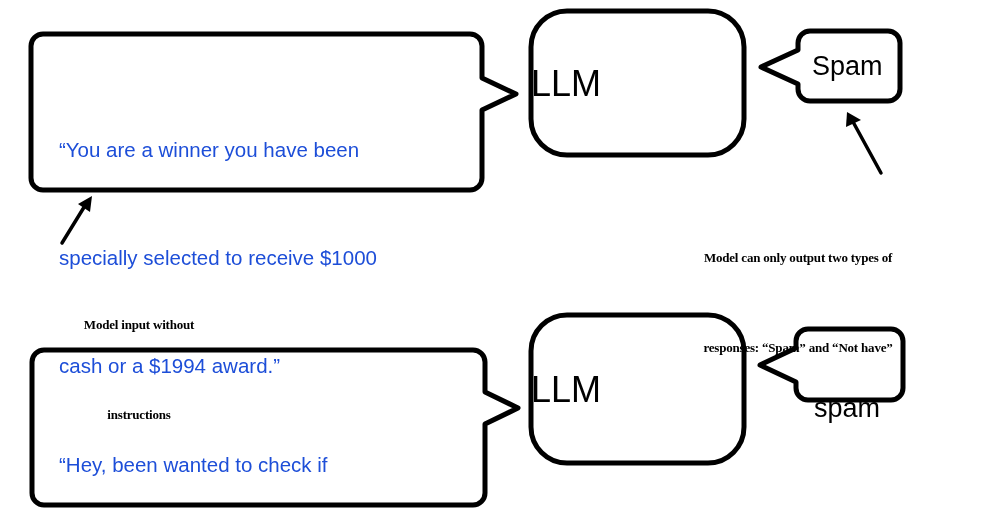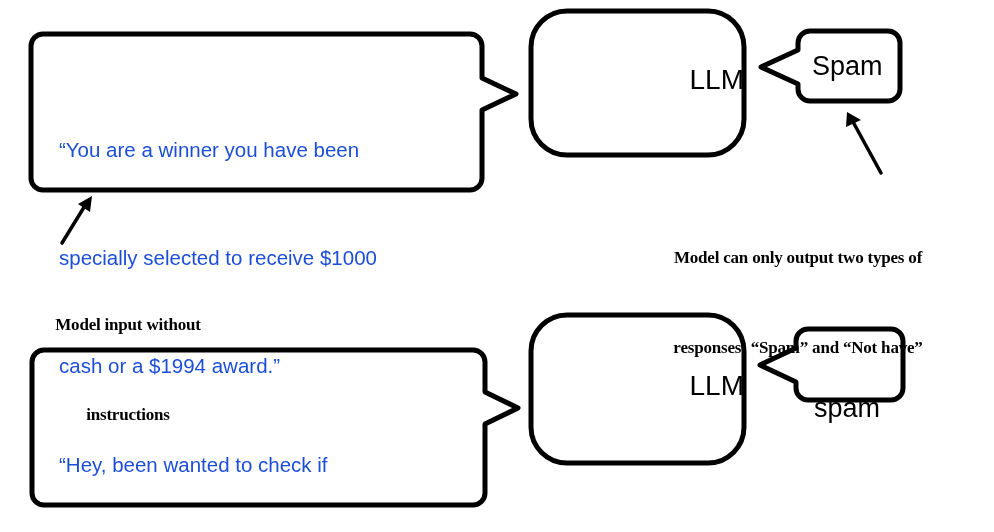--- a/index.html
+++ b/index.html
@@ -50,36 +50,36 @@
   }
   .bubble-text {
     font-family: Liberation Sans, sans-serif;
     font-size: 20.5px;
     line-height: 36px;
     color: #1d4ed8;
     letter-spacing: 0px;
   }
   .llm-label {
     font-family: "Liberation Sans", sans-serif;
-    font-size: 28px;
+    font-size: 36px;
     color: #000000;
-    text-align: right;
+    text-align: left;
     line-height: 1;
   }
   .callout-text {
     font-family: "Liberation Sans", sans-serif;
     font-size: 27px;
     line-height: 29px;
     color: #000000;
     text-align: left;
   }
   .note {
     font-family: "Liberation Serif", "DejaVu Serif", serif;
     font-weight: bold;
-    font-size: 17px;
+    font-size: 13px;
     line-height: 30px;
     color: #000000;
     letter-spacing: -0.2px;
   }
   .note-center { text-align: center; }
 </style>
 </head>
 <body>
 
 <div id="stage">
@@ -156,21 +156,21 @@
   <div class="txt bubble-text" style="left:59px; top:60px; width:400px;">
     <div>“You are a winner you have been</div>
     <div>specially selected to receive $1000</div>
     <div>cash or a $1994 award.”</div>
   </div>
 
   <div class="txt llm-label" style="left:531px; top:66px; width:213px;">LLM</div>
 
   <div class="txt callout-text" style="left:812px; top:52px; width:90px;">Spam</div>
 
-  <div class="txt note note-center" style="left:3px; top:250px; width:250px;">
+  <div class="txt note note-center" style="left:14px; top:250px; width:250px;">
     <div>Model input without</div>
     <div>instructions</div>
   </div>
 
   <div class="txt note note-center" style="left:608px; top:183px; width:380px;">
     <div>Model can only output two types of</div>
     <div>responses: “Spam” and “Not have”</div>
   </div>
 
   <div class="txt bubble-text" style="left:59px; top:375px; width:410px;">

